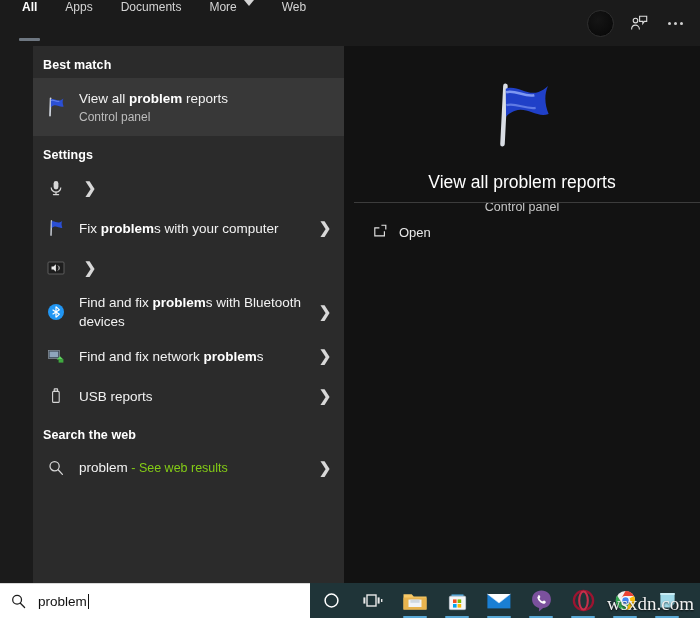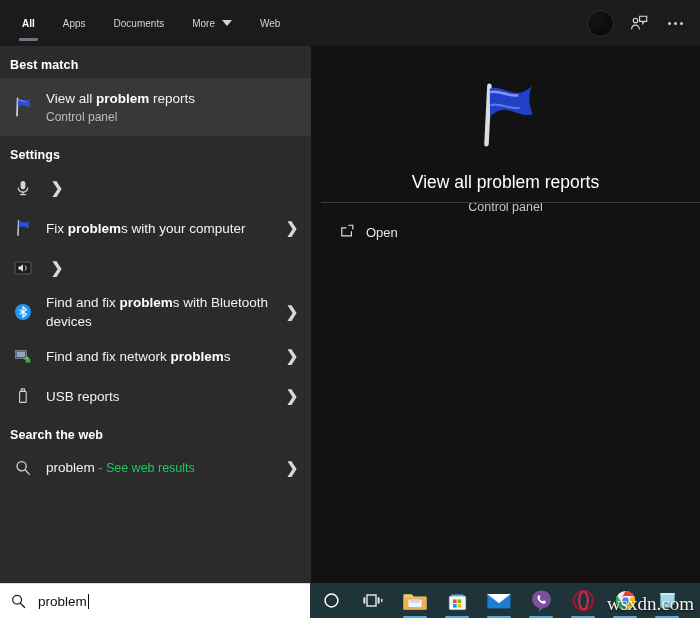--- a/index.html
+++ b/index.html
@@ -24,24 +24,24 @@
   
   .header {
     height: 46px; flex: 0 0 46px;
     background: #1b1b1b;
     display: flex; align-items: stretch;
     position: relative;
   }
   .tabs { display:flex; align-items:stretch; padding-left: 8px; }
   .tab {
     position: relative;
-    display: flex; align-items: center;
-    padding: 8px 14px;
+    display: flex; 
+    padding: 0 14px;
     color: #d4d4d4;
-    font-size: 10px;
+    font-size: 12px;
     cursor: default;
     white-space: nowrap;
   }
   .tab.active { color:#ffffff; font-weight: 700; }
   .tab.active::after {
     content:""; position:absolute; left: 11px; right: 11px; bottom: 5px;
     height: 3px; background: #6e7781; border-radius: 1px;
   }
   .tab .caret {
     display:inline-block; margin-left:7px;
@@ -58,21 +58,21 @@
     width: 27px; height: 27px; border-radius: 50%;
     background: radial-gradient(circle at 40% 35%, #151515 0%, #0b0b0b 70%, #000 100%);
     border: 1px solid #2e2e2e;
   }
   .hdr-icon { width: 22px; height: 22px; color:#dcdcdc; display:flex; align-items:center; justify-content:center; }
   .hdr-icon svg { display:block; }
   .ellipsis { display:flex; gap:3px; align-items:center; }
   .ellipsis i { width:3px; height:3px; border-radius:50%; background:#d0d0d0; display:block; }
 
   
-  .body { flex: 1 1 auto; display: flex; min-height: 0; }
+  .body { flex: 1 1 auto; display: flex; min-height: 0; padding-left: 33px; }
 
   
   .results {
     width: 311px; flex: 0 0 311px;
     background: #2b2b2b;
     overflow: hidden;
   }
   .section-head {
     color: #ffffff; font-size: 12.5px; font-weight: 700;
     padding: 12px 0 6px 10px;
@@ -97,21 +97,21 @@
   .res-text { flex: 1 1 auto; min-width: 0; }
   .res-title {
     color: #f2f2f2; font-size: 13.5px; line-height: 19px;
   }
   .res-title b { font-weight: 700; color:#ffffff; }
   .res-sub { color:#bdbdbd; font-size: 12px; line-height: 17px; margin-top: 1px; }
   .chev {
     flex: 0 0 22px; display:flex; align-items:center; justify-content:center;
     color:#d8d8d8; font-size: 15px; font-weight: 700;
   }
-  .see-web { color:#22c55e; font-size:12.5px; }
+  .see-web { color:#84cc16; font-size:12.5px; }
 
   
   .preview {
     flex: 1 1 auto;
     background: #121212;
     display:flex; flex-direction: column;
     align-items: center;
     padding-top: 30px;
     position: relative;
   }

